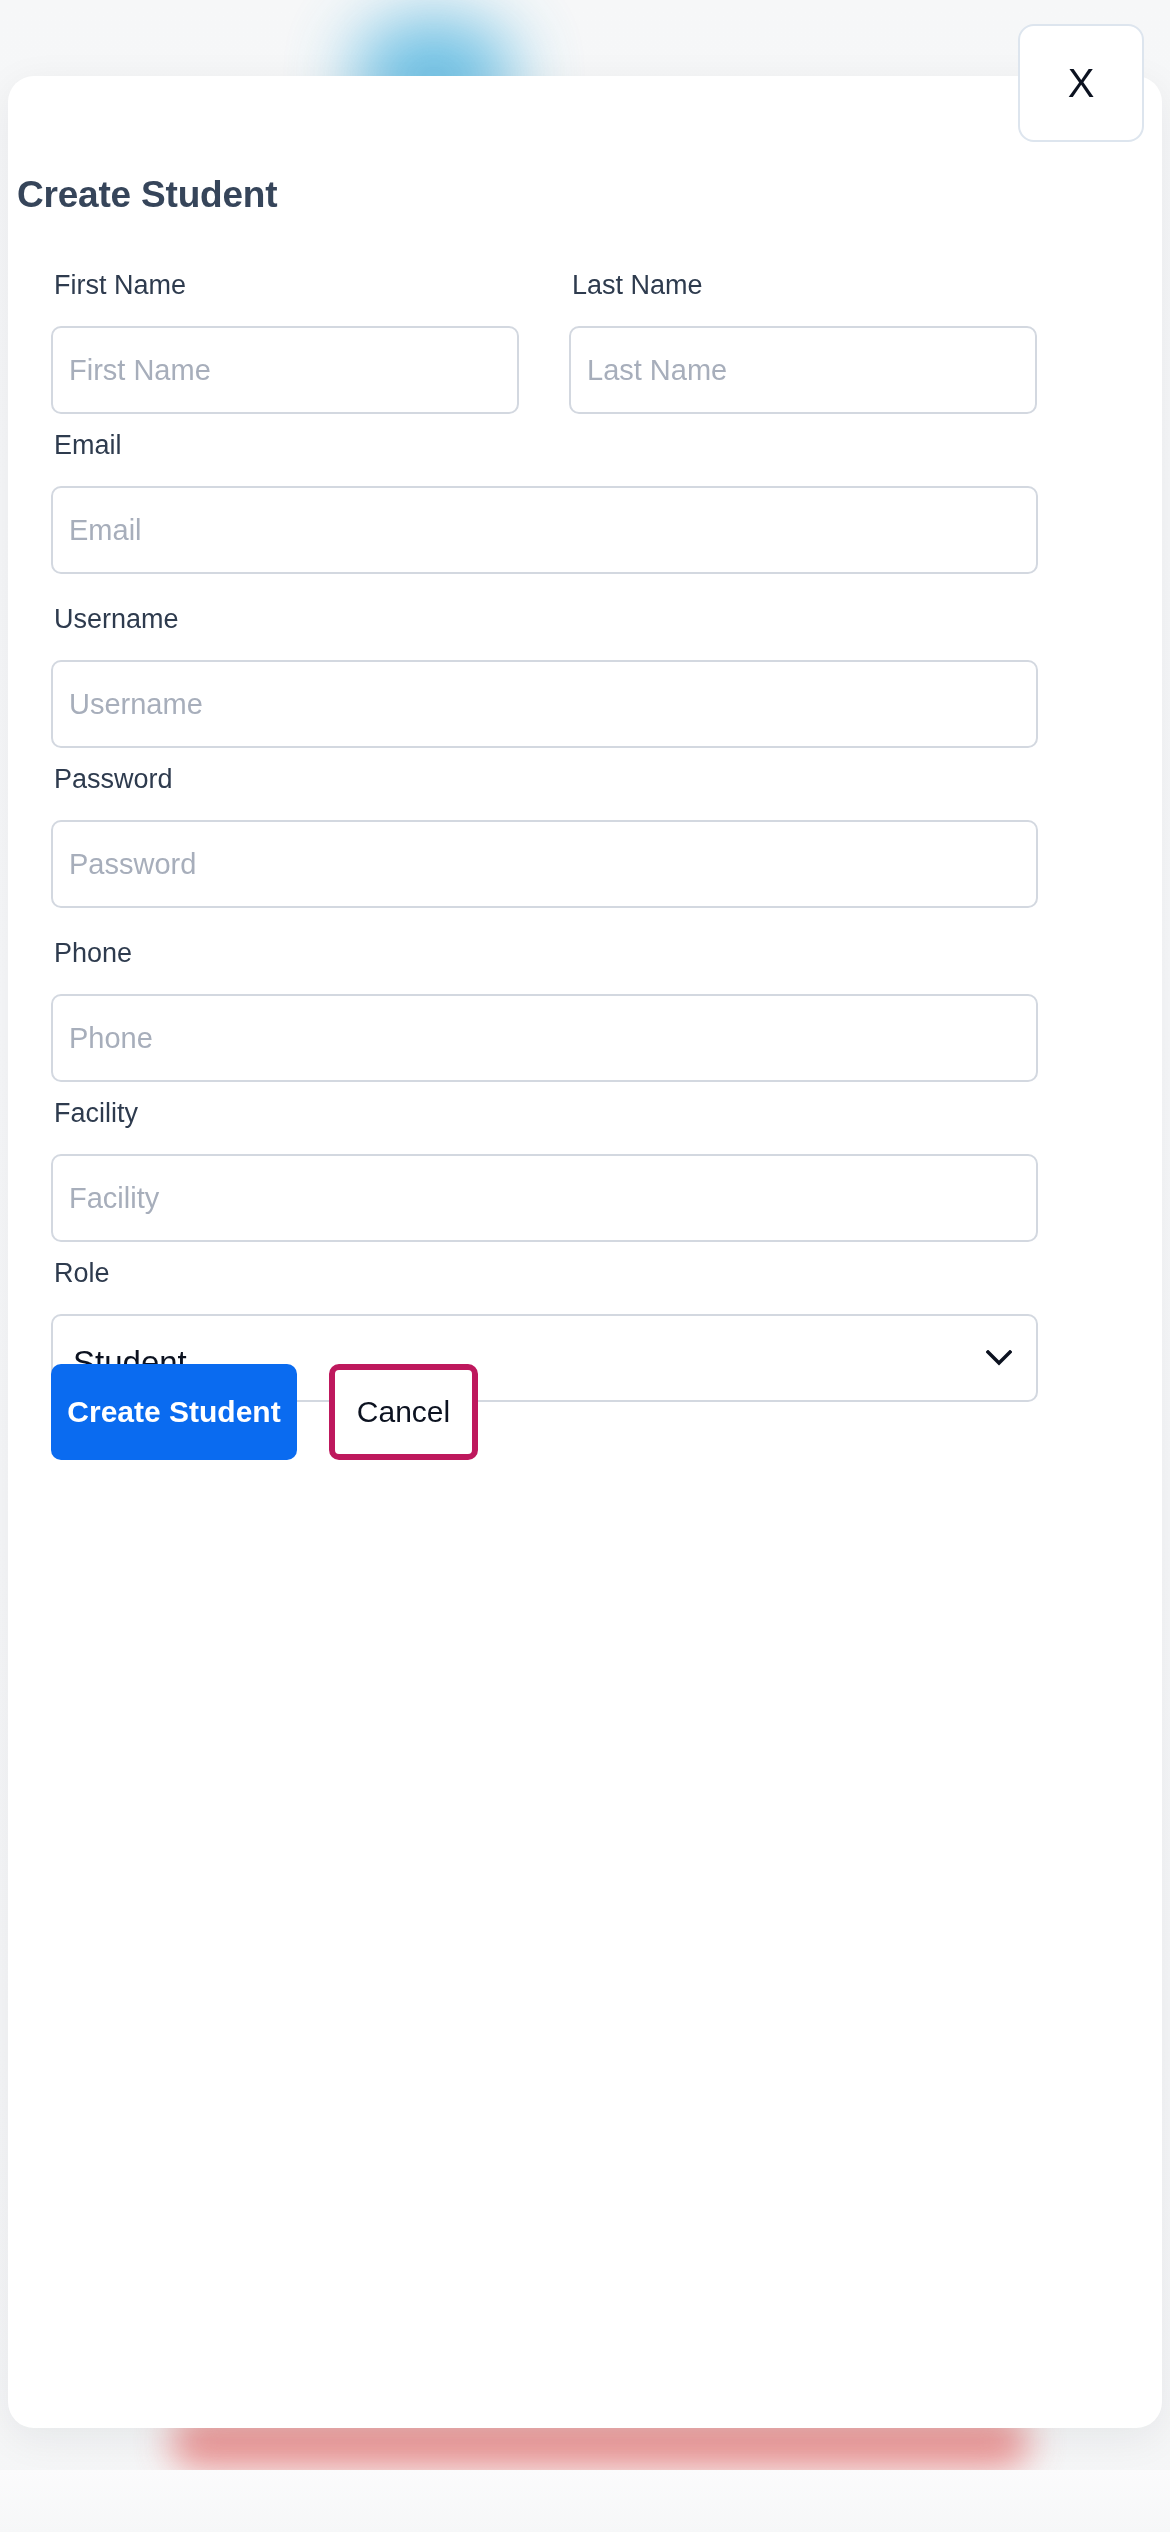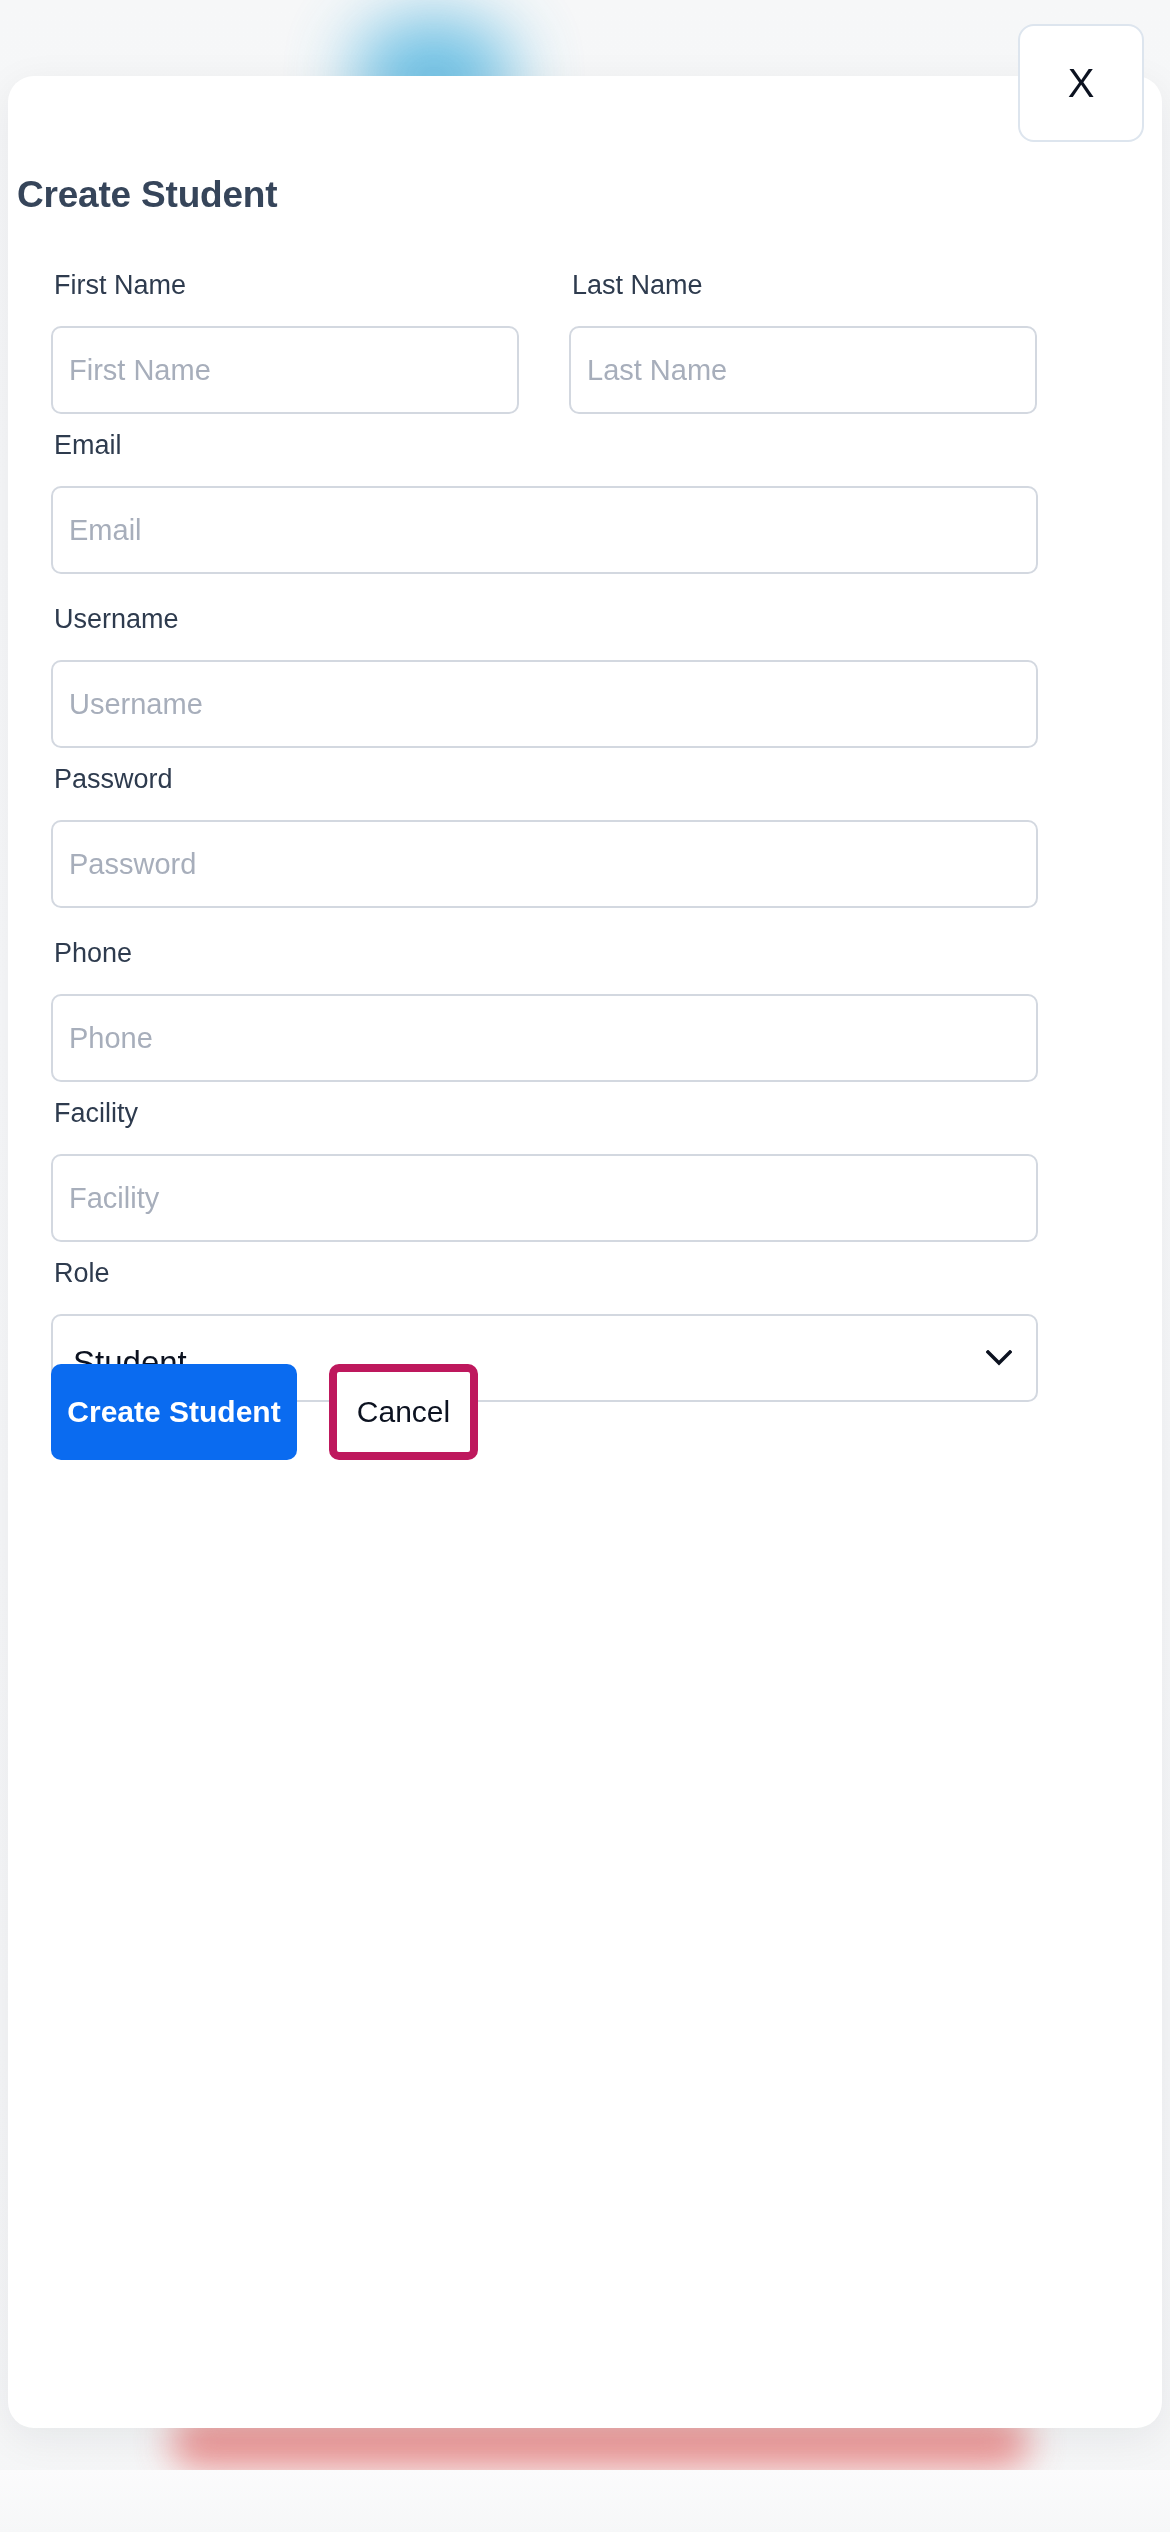--- a/index.html
+++ b/index.html
@@ -219,21 +219,21 @@
     color: #ffffff;
     font-weight: bold;
   }
 
   .btn-secondary {
     left: 278px;
     width: 149px;
     background: #ffffff;
     color: #0c1220;
     font-weight: 400;
-    border: 8px solid #be185d;
+    border: 6px solid #be185d;
   }
 </style>
 </head>
 <body>
 
 <div class="bg-layer">
   <div class="glow-blue"></div>
   <div class="glow-pink"></div>
   <div class="page-sheen"></div>
 </div>

